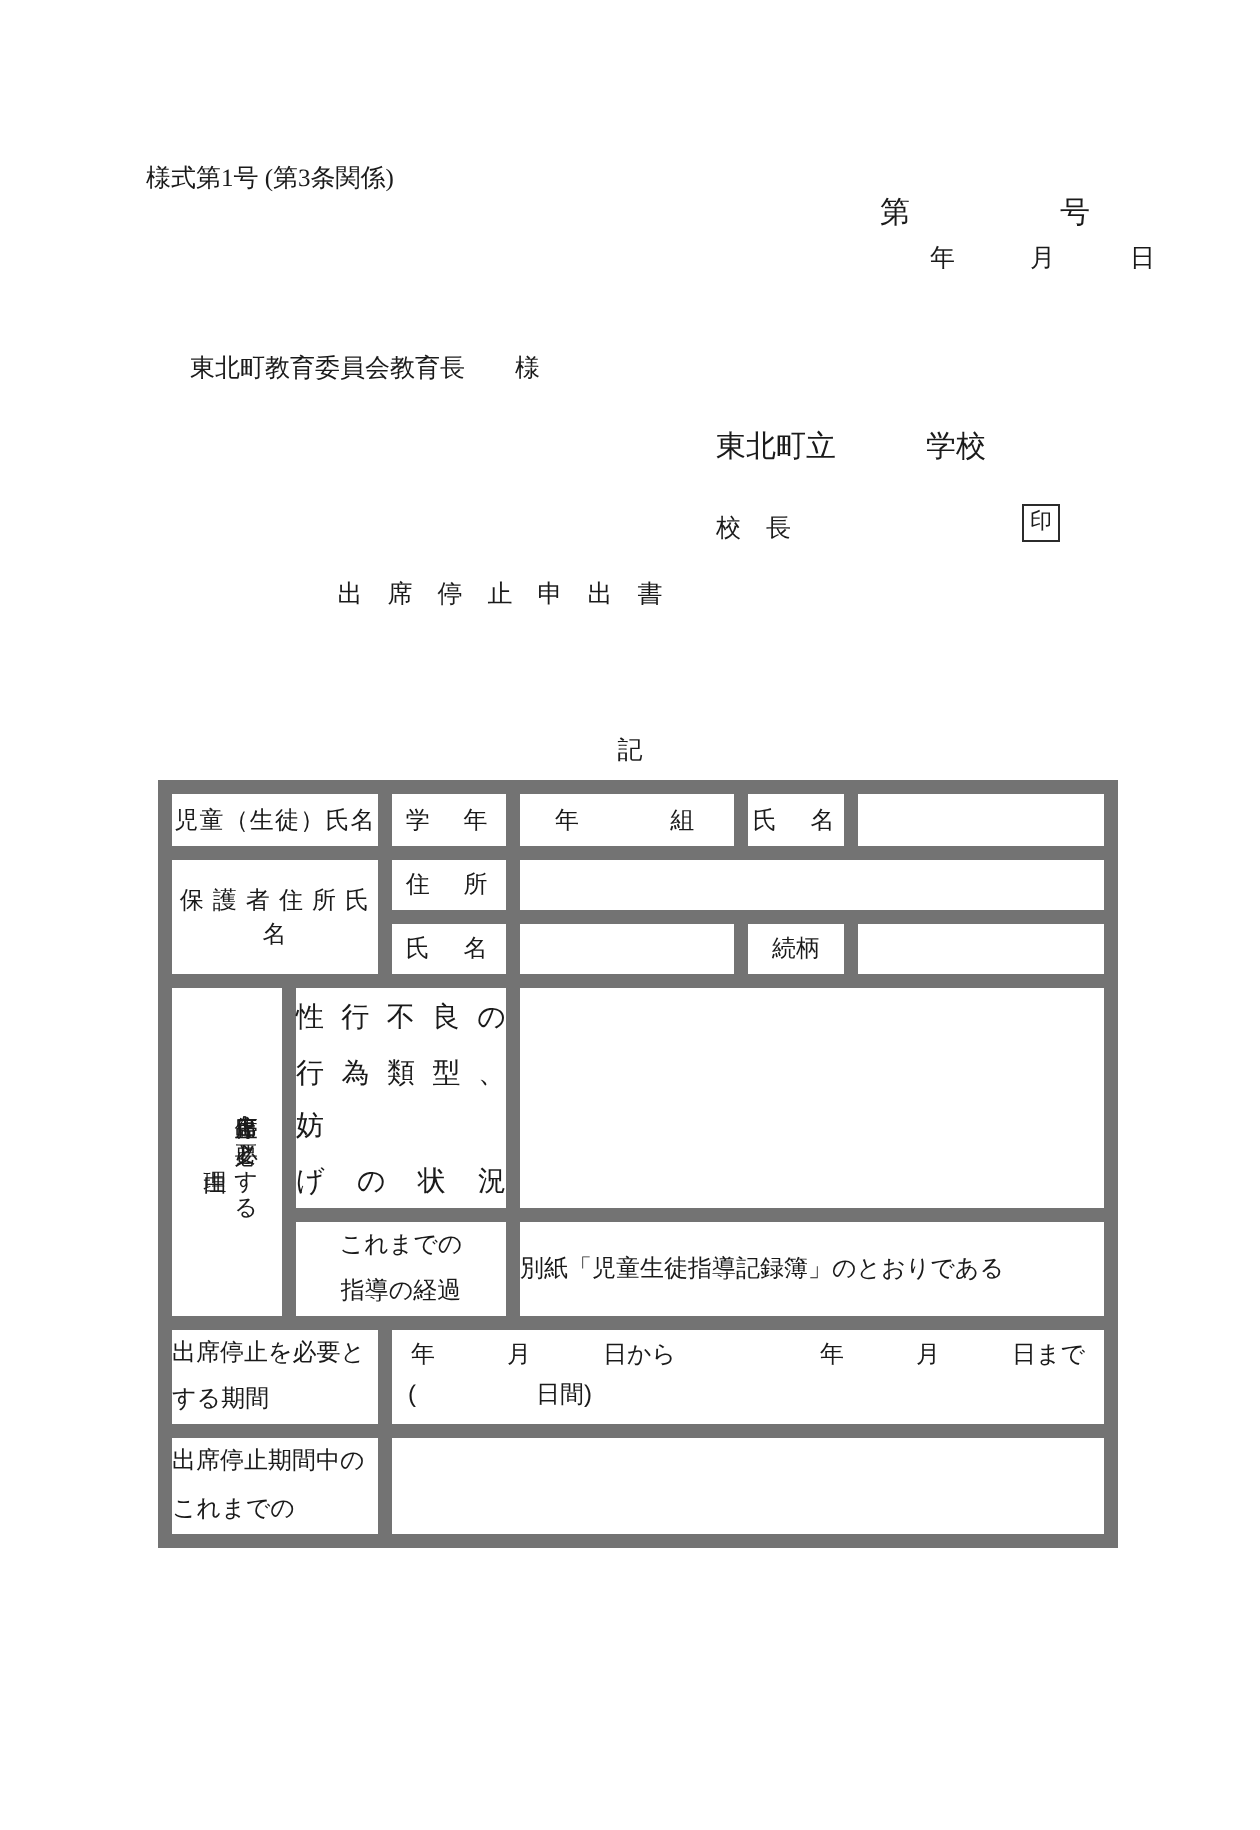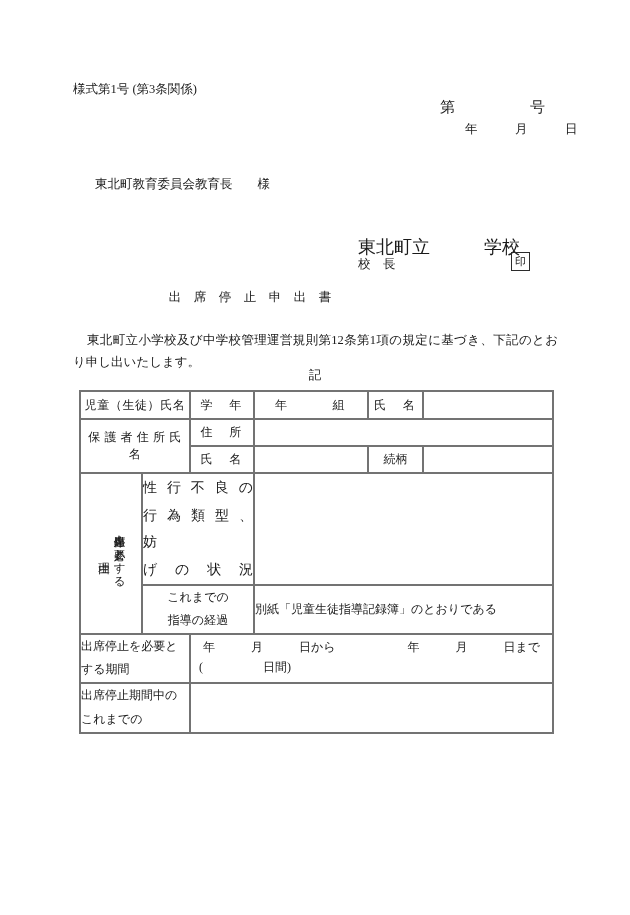--- a/index.html
+++ b/index.html
@@ -47,22 +47,22 @@
     margin-left: 25px;
   }
   #addressee {
     left: 95px;
     top: 178px;
     font-size: 12.5px;
     font-family: Liberation Serif, serif;
   }
   #sender-school {
     left: 358px;
-    top: 238px;
-    font-size: 18px;
+    top: 217px;
+    font-size: 15px;
   }
   #sender-role {
     left: 358px;
     top: 258px;
     font-size: 12.5px;
   }
   #seal-box {
     position: absolute;
     left: 511px;
     top: 252px;
@@ -106,24 +106,24 @@
   #form-table {
     position: absolute;
     left: 79px;
     top: 390px;
     width: 473px;
     border-collapse: collapse;
     table-layout: fixed;
     font-size: 12px;
   }
   #form-table td {
-    border: 2px solid #737373;
+    border: 7px solid #737373;
     padding: 0;
     vertical-align: middle;
-    font-family: Liberation Serif, serif;
+    font-family: Liberation Sans, sans-serif;
   }
 
   .cell-pad {
     padding: 4px 6px;
   }
   .lbl-center {
     text-align: center;
   }
   .lbl-left {
     padding-left: 7px;
@@ -199,21 +199,20 @@
   <div class="t" id="addressee">東北町教育委員会教育長　　様</div>
 
   <div class="t" id="sender-school">東北町立　　　学校</div>
 
   <div class="t" id="sender-role">校　長</div>
 
   <div id="seal-box">印</div>
 
   <div class="t" id="doc-title">出　席　停　止　申　出　書</div>
 
-  <div id="body-paragraph">東北町立小学校及び中学校管理運営規則第12条第1項の規定に基づき、下記のとおり申し出いたします。</div>
 
   <div class="t" id="ki-mark">記</div>
 
   <table id="form-table">
     <colgroup>
       <col style="width:31px">
       <col style="width:31px">
       <col style="width:48px">
       <col style="width:64px">
       <col style="width:50px">

